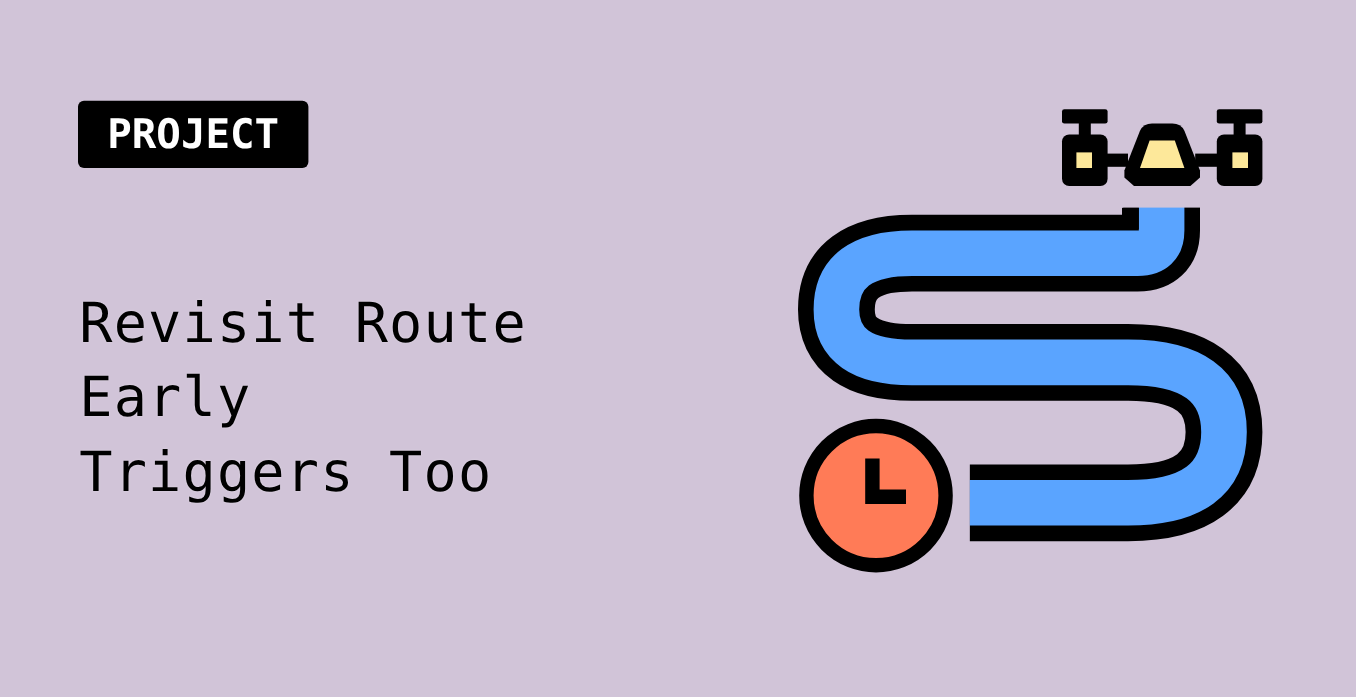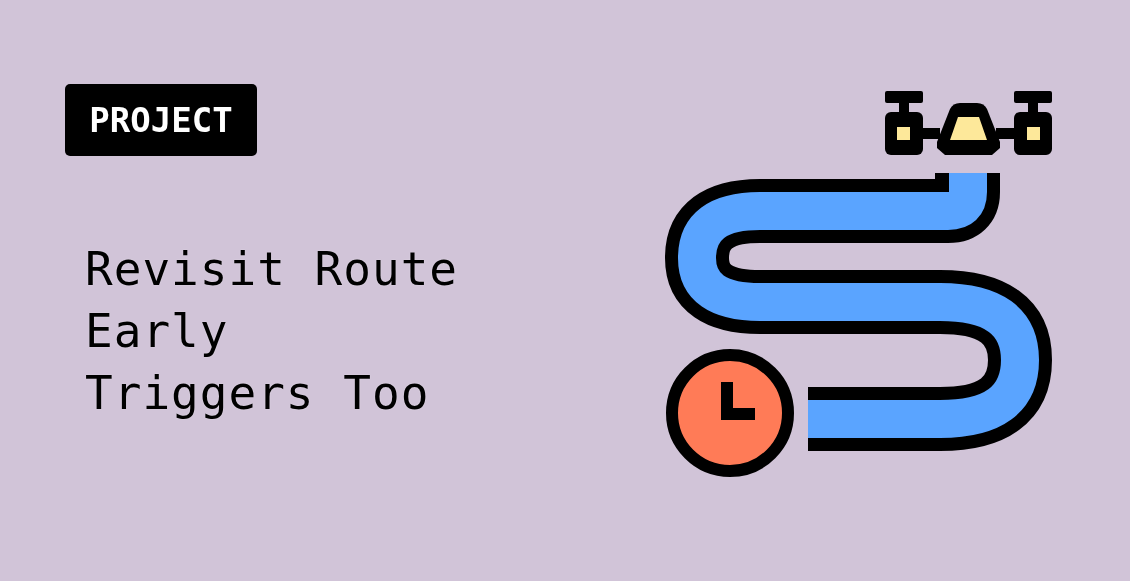--- a/index.html
+++ b/index.html
@@ -4,34 +4,34 @@
   <style>
     html, body { margin: 0; padding: 0; }
     body {
       width: 1130px; height: 581px; overflow: hidden;
       background: #d1c4d8;
       position: relative;
       font-family: "DejaVu Sans Mono", "Liberation Mono", monospace;
     }
     .badge {
       position: absolute; left: 65px; top: 84px;
-      width: 192px; height: 72px;
+      width: 192px; height: 56px;
       background: #000; border-radius: 5px;
       color: #fff; font-weight: bold; font-size: 34px;
       display: flex; align-items: center; justify-content: center;
       letter-spacing: 0px;
     }
     .title {
       position: absolute; left: 66px; top: 238px;
       width: 460px;
       color: #000; font-size: 46px; line-height: 62px;
       letter-spacing: 1px;
       text-shadow: 0 0 2px rgba(255,255,255,0.35);
     }
-    .title span { display: block; white-space: pre; margin-left: 19px; }
+    .title span { display: block; white-space: pre; }
     .illustration {
       position: absolute; left: 0; top: 0; width: 1130px; height: 581px;
     }
   </style>
 </head>
 <body>
 
 <div class="badge">
   <span>PROJECT</span>
 </div>

